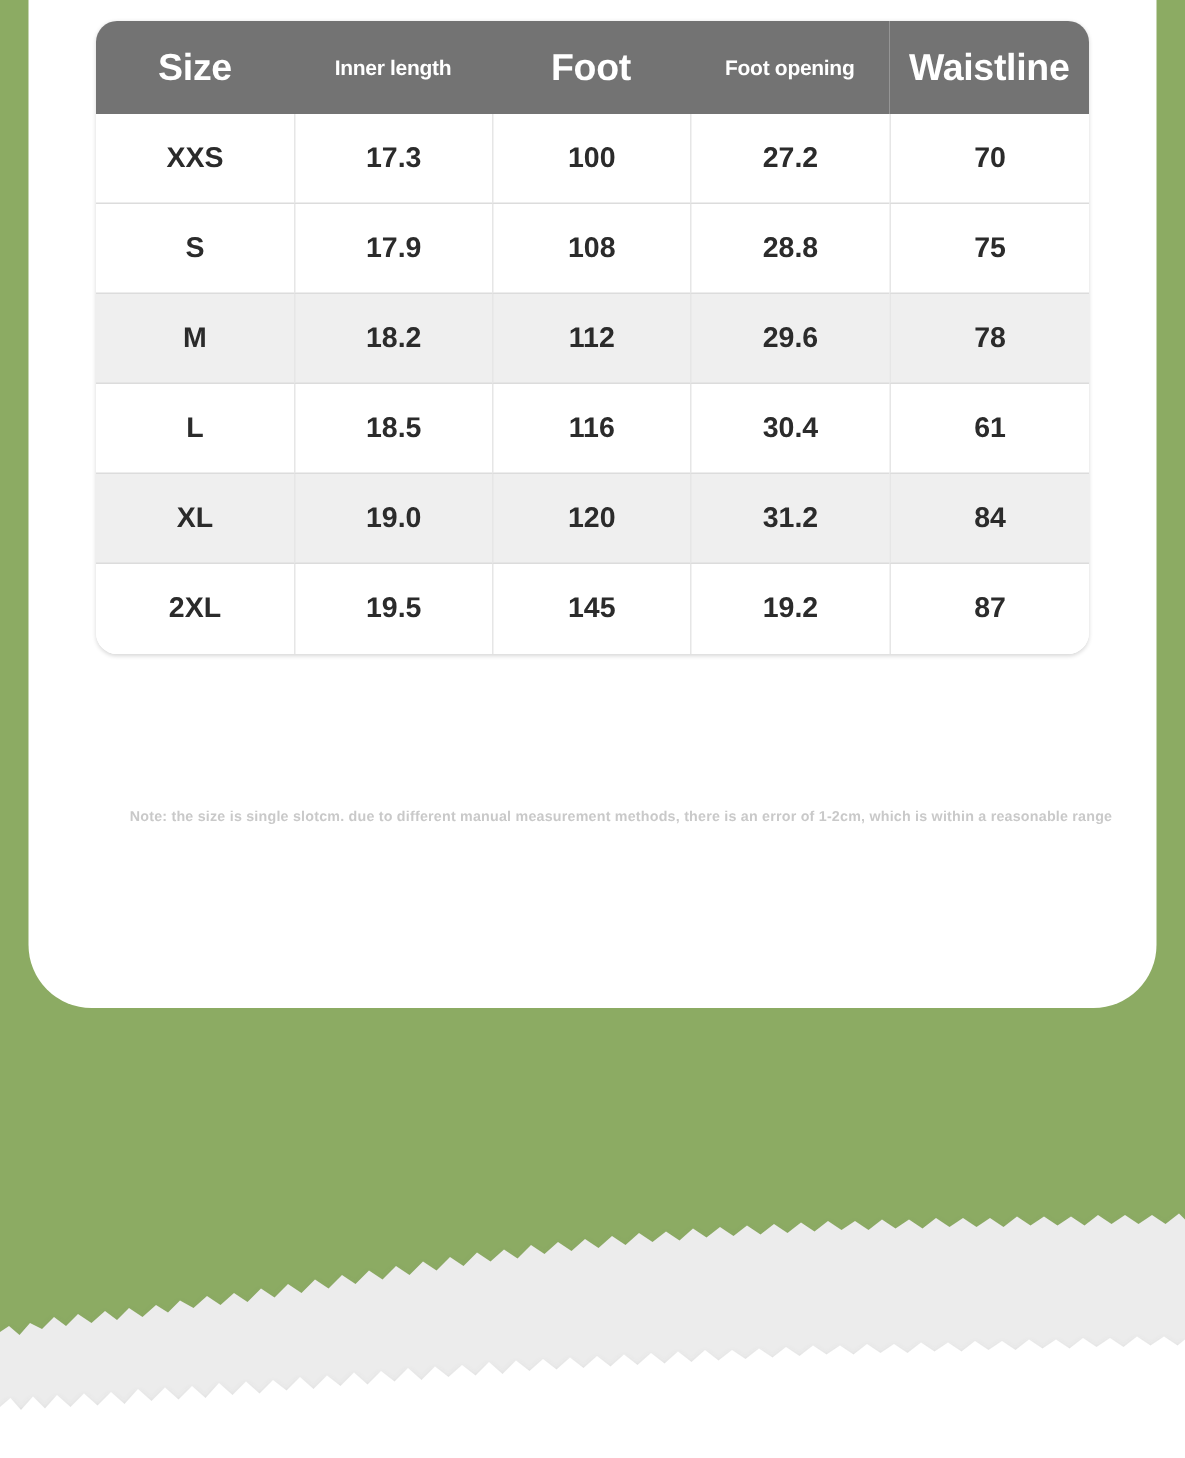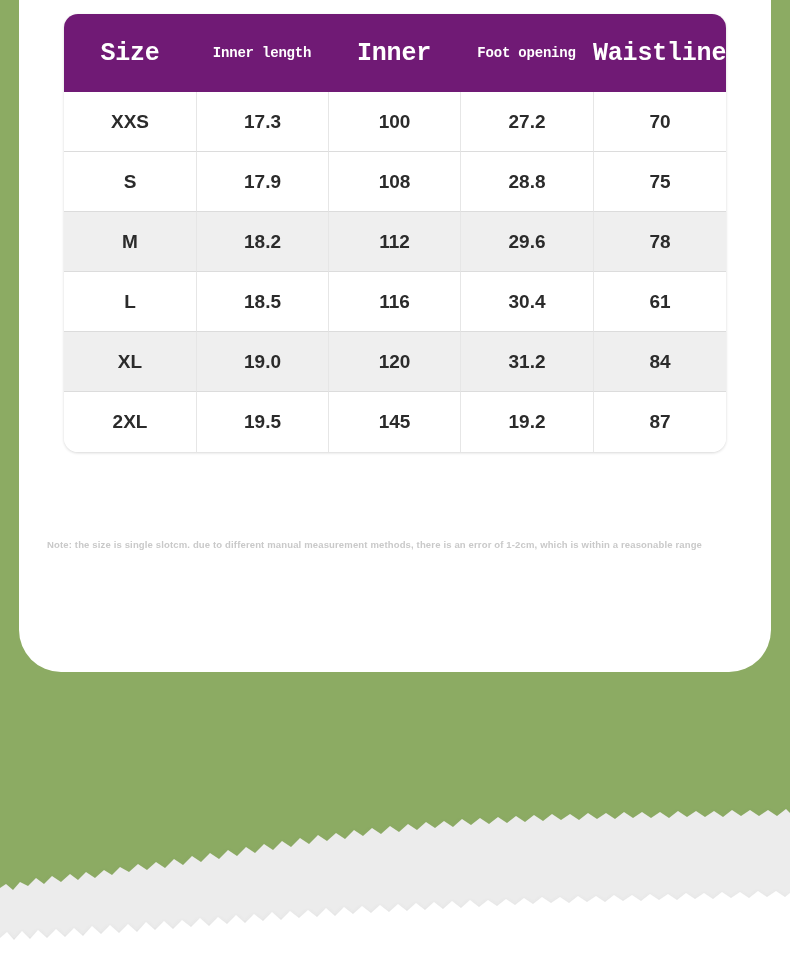--- a/index.html
+++ b/index.html
@@ -37,29 +37,28 @@
     width: 662px;
     border-collapse: separate;
     border-spacing: 0;
     table-layout: fixed;
     border-radius: 14px;
     overflow: hidden;
     box-shadow: 0 1px 3px rgba(0,0,0,0.16);
   }
 
   .size-table thead th {
-    background: #701a75;
+    background: #737373;
     color: #ffffff;
     text-align: center;
     vertical-align: middle;
-    height: 78px;
+    height: 62px;
     font-weight: 700;
     letter-spacing: -0.2px;
     white-space: nowrap;
-    font-family: Liberation Mono, monospace;
   }
 
   .size-table thead th.major { font-size: 25px; }
   .size-table thead th.minor { font-size: 14px; }
 
   .size-table tbody td {
     text-align: center;
     vertical-align: middle;
     height: 60px;
     font-size: 19px;
@@ -85,20 +84,21 @@
   .note {
     position: absolute;
     left: 28px;
     top: 589px;
     width: 734px;
     font-size: 9.5px;
     font-weight: 700;
     color: #c9c9c9;
     letter-spacing: 0.15px;
     white-space: nowrap;
+    text-align: center;
   }
 
   
   .torn {
     position: absolute;
     left: 0;
     bottom: 0;
     width: 790px;
     height: 180px;
     pointer-events: none;
@@ -114,21 +114,21 @@
       <col class="c-size">
         <col class="c-inner">
         <col class="c-hips">
         <col class="c-foot">
         <col class="c-waist">
     </colgroup>
     <thead>
       <tr>
           <th class="major">Size</th>
           <th class="minor">Inner length</th>
-          <th class="major">Inner</th>
+          <th class="major">Foot</th>
           <th class="minor">Foot opening</th>
           <th class="major">Waistline</th>
         </tr>
     </thead>
     <tbody>
         <tr class="plain">
           <td>XXS</td>
           <td>17.3</td>
           <td>100</td>
           <td>27.2</td>

